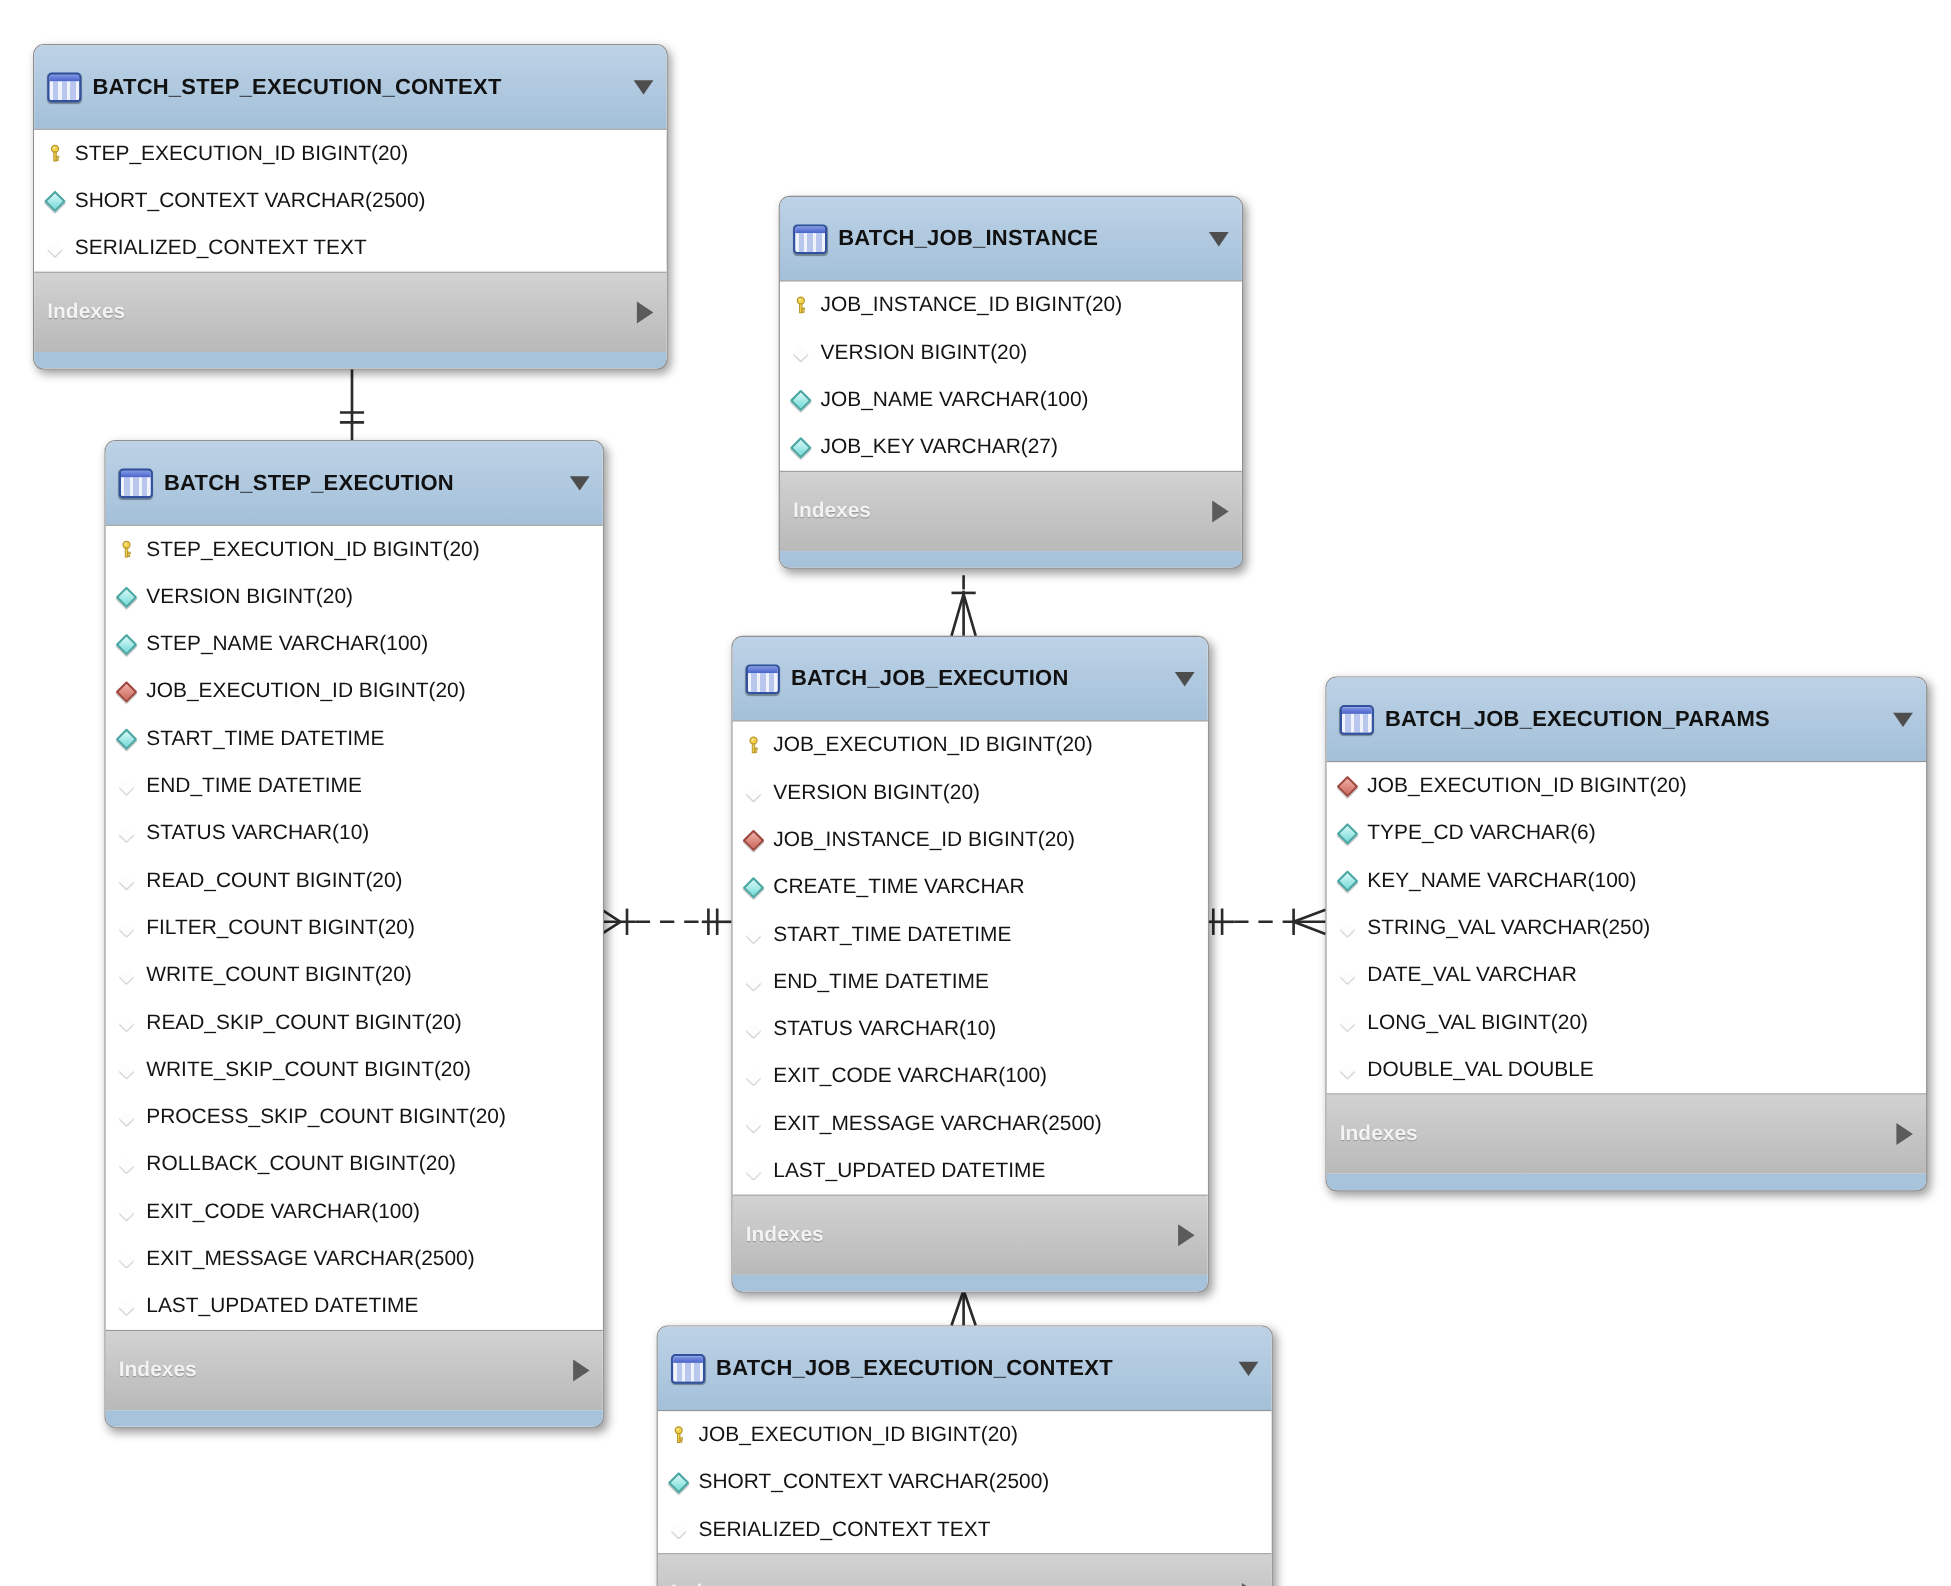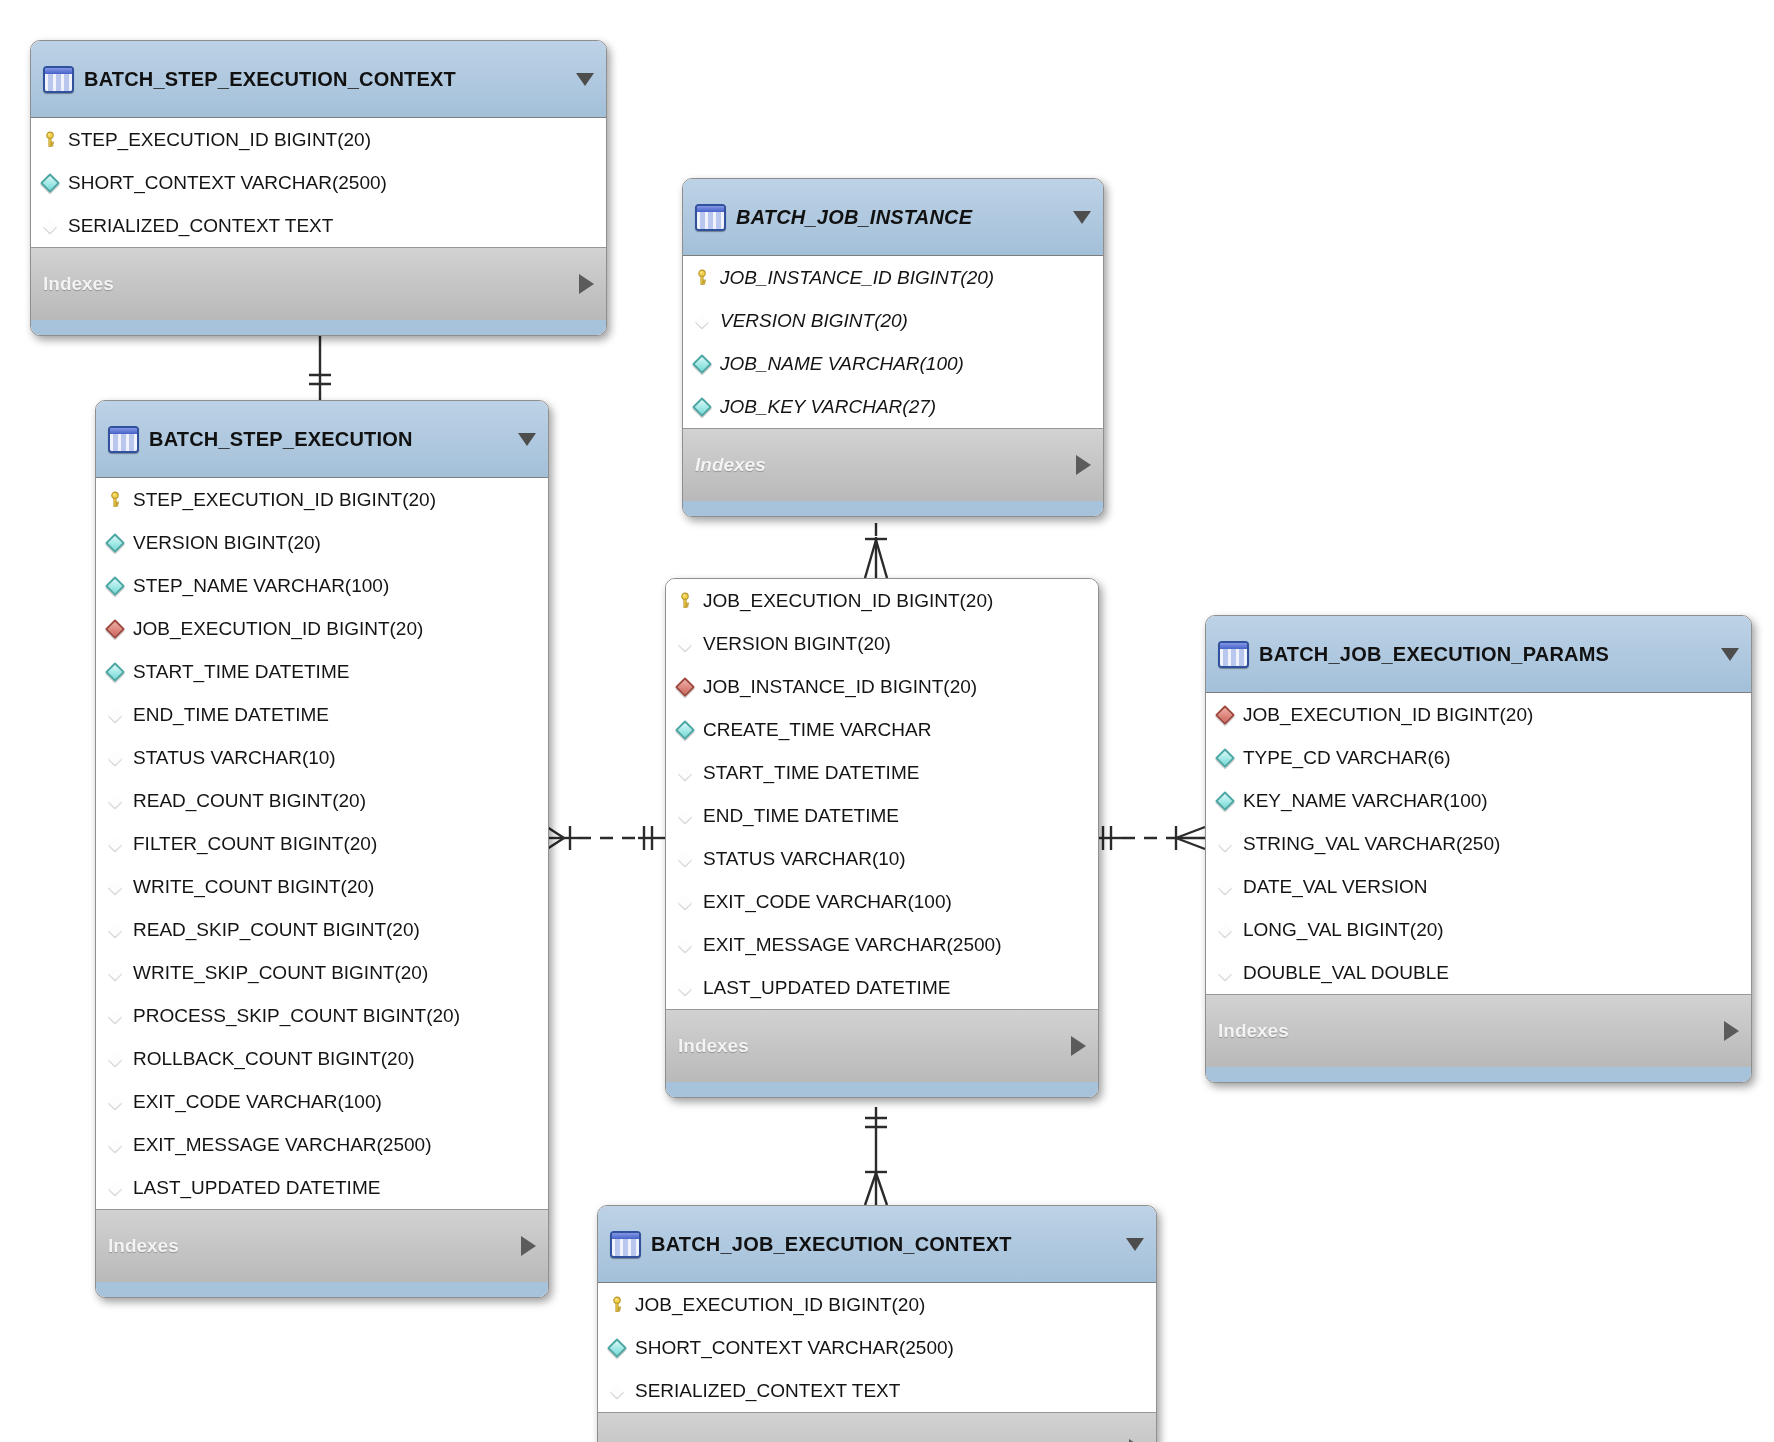--- a/index.html
+++ b/index.html
@@ -5,21 +5,21 @@
   html,body{margin:0;padding:0;background:#ffffff;}
   body{width:1774px;height:1442px;overflow:hidden;position:relative;
        font-family:"Liberation Sans",sans-serif;-webkit-font-smoothing:antialiased;}
   #canvas{position:absolute;inset:0;width:1774px;height:1442px;}
   #rel-layer{position:absolute;left:0;top:0;z-index:0;}
 
   
   .tbl{position:absolute;z-index:1;border:1px solid #8f8f8f;border-radius:10px;
        background:#ffffff;box-shadow:3px 4px 9px rgba(0,0,0,.38);overflow:hidden;}
   .pos-t1{left:30px;top:40px;width:575px;}
-  .pos-t2{left:682px;top:178px;width:420px;font-style:italic;}
+  .pos-t2{left:708px;top:178px;width:420px;}
   .pos-t3{left:95px;top:400px;width:452px;}
   .pos-t4{left:665px;top:578px;width:432px;}
   .pos-t5{left:1205px;top:615px;width:545px;}
   .pos-t6{left:597px;top:1205px;width:558px;}
 
   .tbl-head{height:44px;display:flex;align-items:center;gap:10px;padding:16px 12px;
             background:linear-gradient(#bdd2e6,#a3c0d9);border-bottom:1px solid #7d7d7d;}
   .tbl-title{font-size:20px;font-weight:bold;color:#111;white-space:nowrap;letter-spacing:.2px;}
   .tbl-icon{width:27px;height:23px;flex:0 0 auto;border:2px solid #31519f;border-radius:4px;
             display:flex;flex-direction:column;overflow:hidden;background:#c7d2f2;
@@ -307,20 +307,28 @@
           <span class="col-text">LAST_UPDATED DATETIME</span>
         </div>
       </div>
       <div class="tbl-foot">
         <span class="foot-label">Indexes</span>
         <span class="play"></span>
       </div>
       <div class="tbl-strip"></div>
     </div>
   <div class="tbl pos-t4">
+      <div class="tbl-head">
+        <span class="tbl-icon">
+          <span class="tbl-icon-bar"></span>
+          <span class="tbl-icon-body"></span>
+        </span>
+        <span class="tbl-title">BATCH_JOB_EXECUTION</span>
+        <span class="caret"></span>
+      </div>
       <div class="tbl-body">
         <div class="col-row">
           <span class="ic">
             <svg width="16" height="17" viewBox="0 0 16 17">
               <circle cx="8" cy="4.3" r="3.2" fill="#f2d14b" stroke="#b7952c" stroke-width="1.1"></circle>
               <circle cx="7.2" cy="3.5" r="1" fill="#fbeaa2"></circle>
               <rect x="6.9" y="7.2" width="2.2" height="8.2" fill="#f2d14b" stroke="#b7952c" stroke-width="0.9"></rect>
               <rect x="9.1" y="11" width="2.3" height="1.5" fill="#f2d14b" stroke="#b7952c" stroke-width="0.8"></rect>
               <rect x="9.1" y="13.6" width="1.8" height="1.4" fill="#f2d14b" stroke="#b7952c" stroke-width="0.8"></rect>
             </svg>
@@ -419,21 +427,21 @@
         <div class="col-row">
           <span class="ic">
             <span class="dia open"></span>
           </span>
           <span class="col-text">STRING_VAL VARCHAR(250)</span>
         </div>
         <div class="col-row">
           <span class="ic">
             <span class="dia open"></span>
           </span>
-          <span class="col-text">DATE_VAL VERSION</span>
+          <span class="col-text">DATE_VAL VARCHAR</span>
         </div>
         <div class="col-row">
           <span class="ic">
             <span class="dia open"></span>
           </span>
           <span class="col-text">LONG_VAL BIGINT(20)</span>
         </div>
         <div class="col-row">
           <span class="ic">
             <span class="dia open"></span>

